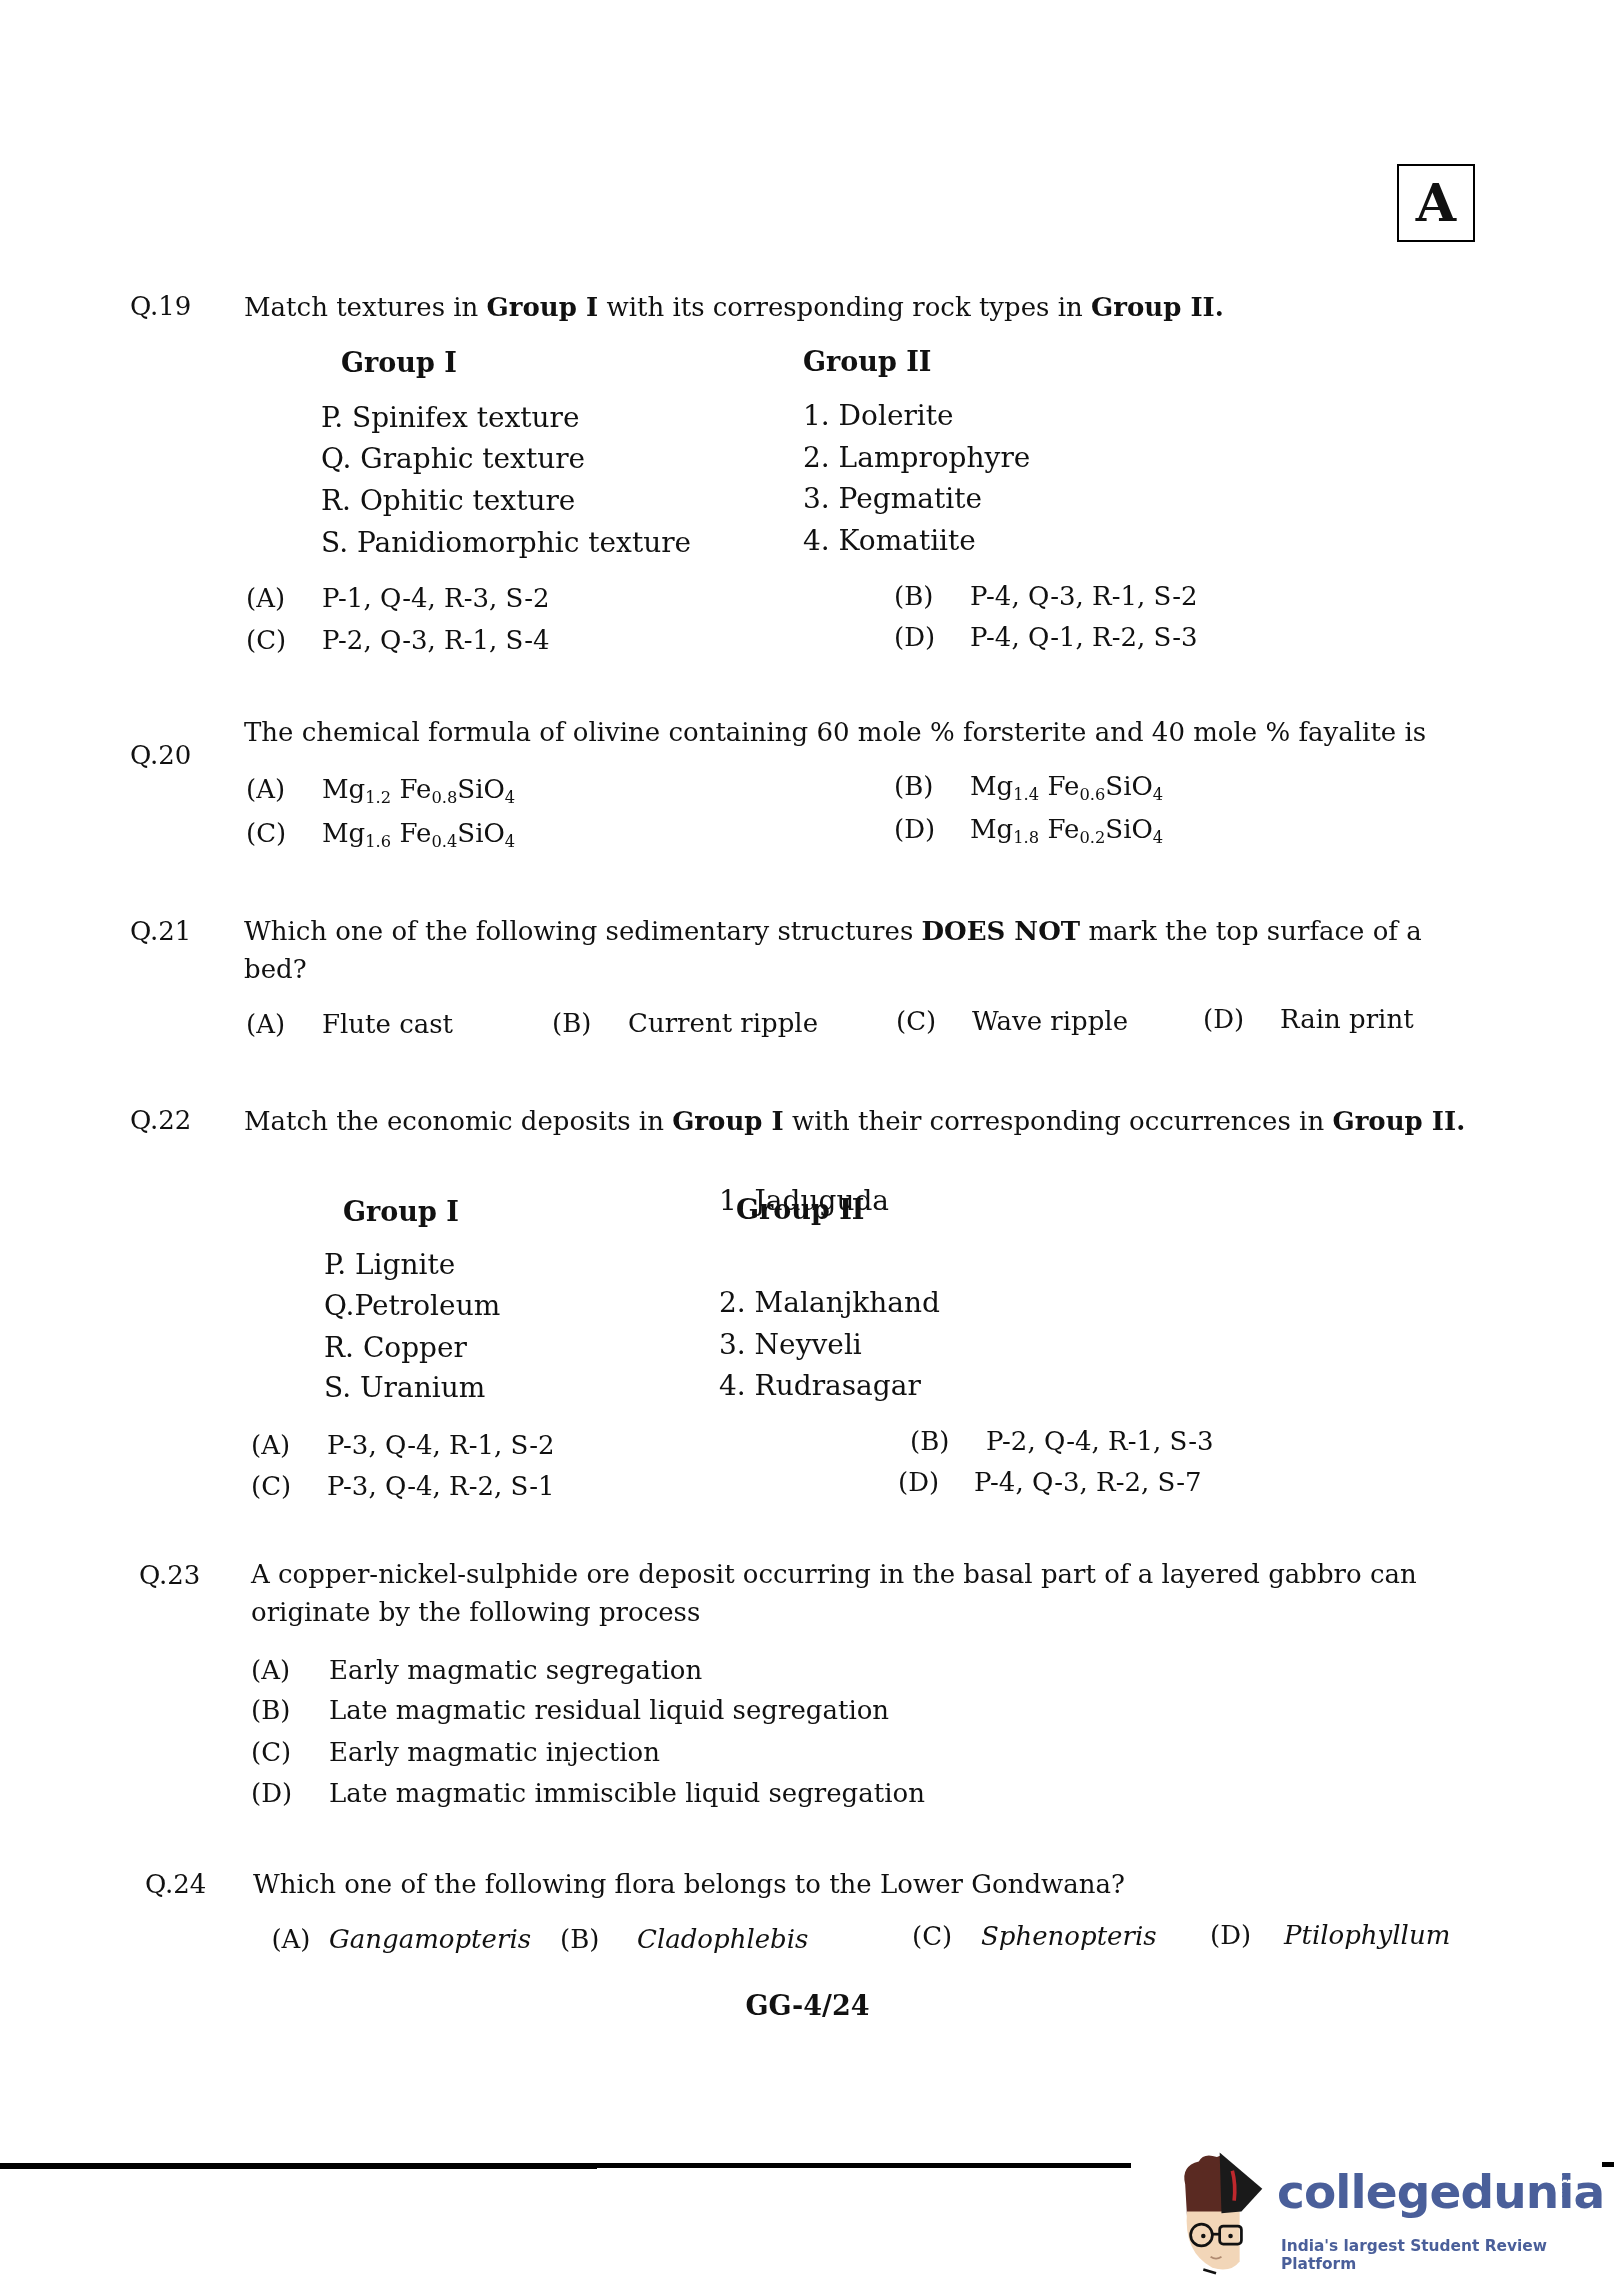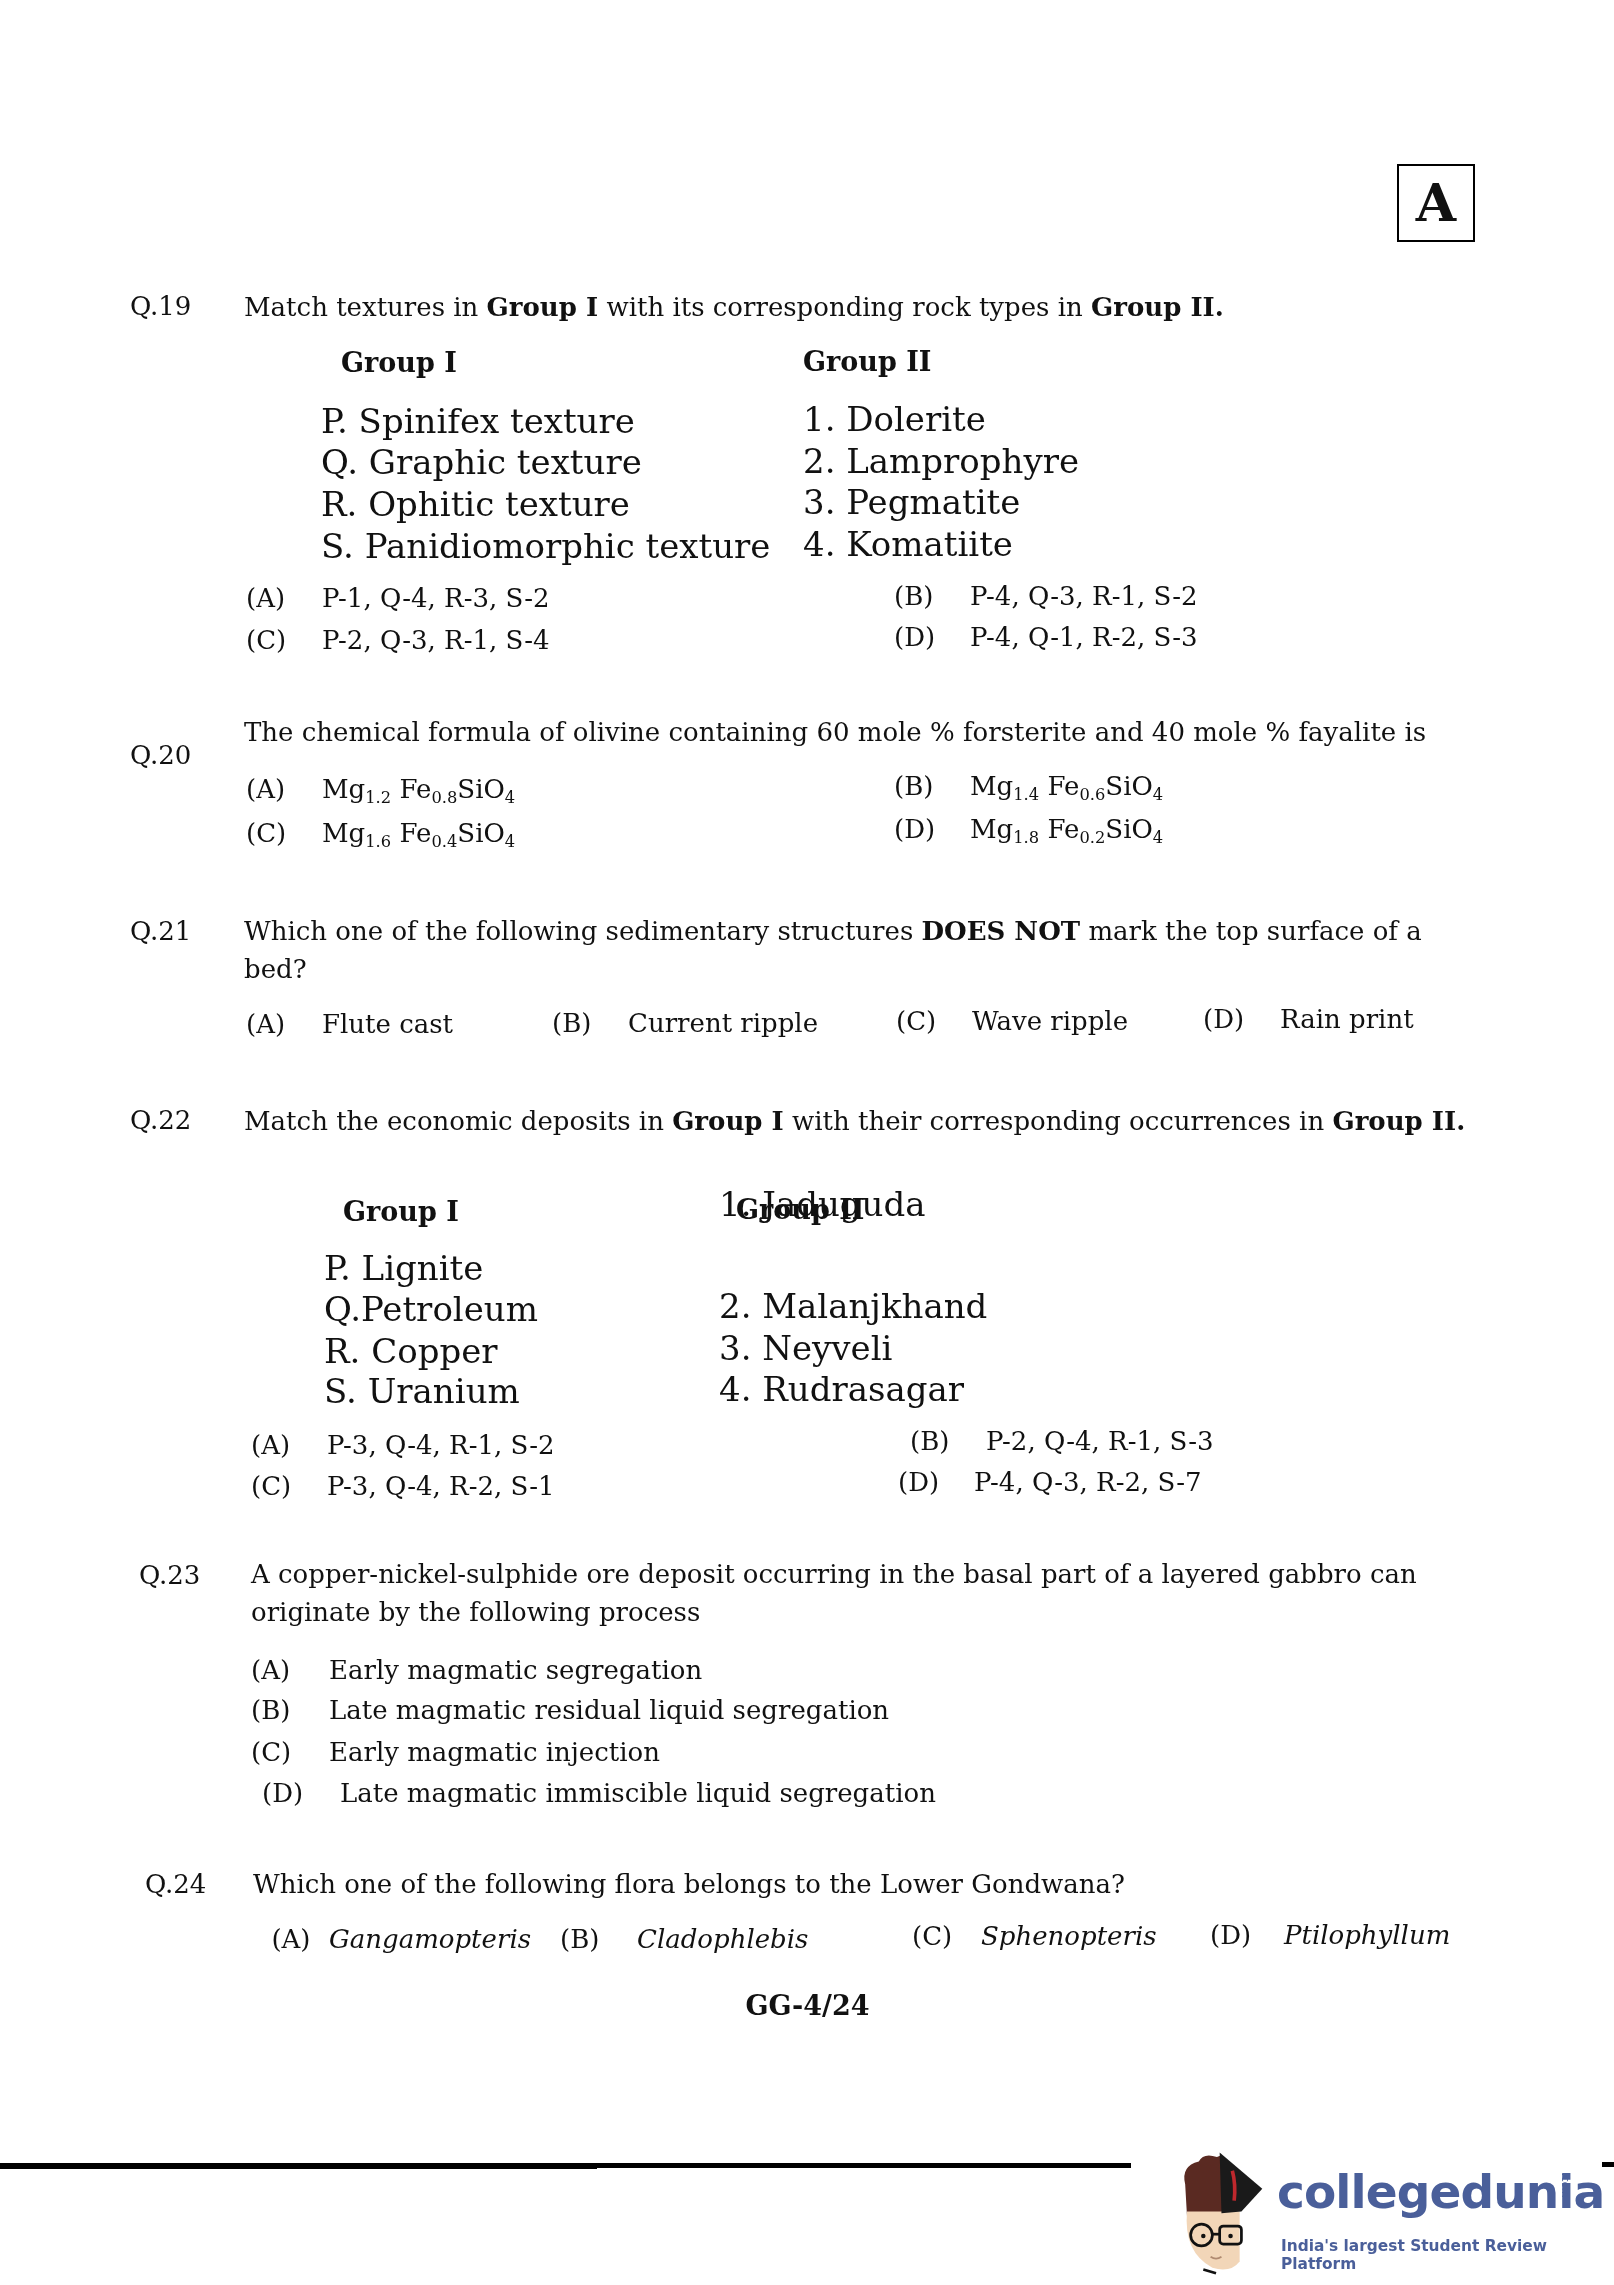--- a/index.html
+++ b/index.html
@@ -13,21 +13,21 @@
     left: 1397px; top: 164px; width: 78px; height: 78px;
     border: 2.7px solid #000; box-sizing: border-box;
     display: flex; align-items: center; justify-content: center;
     font-family: "DejaVu Serif", serif; font-weight: bold; font-size: 52px; line-height: 1;
   }
   .qnum { font-size: 26px; left: 130px; }
   .qtext { font-size: 26px; left: 244px; line-height: 38px; width: 1239px; }
   .justify { text-align: justify; text-align-last: left; }
   b { font-weight: bold; }
   .ghead { font-size: 27px; font-weight: bold; }
-  .gitem { font-size: 34px; }
+  .gitem { font-size: 28px; }
   .opt { font-size: 26px; white-space: nowrap; }
   .opt .lbl { display: inline-block; width: 76px; }
   sub { font-size: 16.3px; vertical-align: -5.4px; line-height: 0; }
   .footer-code { font-size: 27px; font-weight: bold; left: 0; width: 1615px; text-align: center; }
   .rule { background: #000; height: 4.5px; }
   .logo { left: 1176px; top: 2148px; width: 416px; height: 136px; }
   .logo-text { left: 1277px; top: 2164px; font-family: "DejaVu Sans", sans-serif; font-size: 47px; color: #4a5f9a; font-weight: bold; letter-spacing: -0.9px; }
   .logo-com { left: 1560px; top: 2173px; font-family: "DejaVu Sans", sans-serif; font-size: 10px; color: #4a5f9a; writing-mode: vertical-rl; }
   .logo-tag { left: 1281px; top: 2237px; font-family: "DejaVu Sans", sans-serif; font-size: 15.4px; color: #4a5f9a; font-weight: bold; }
   i { font-style: italic; }
@@ -94,21 +94,21 @@
   <div class="abs opt" style="left:251px; top:1471px;"><span class="lbl">(C)</span><span>P-3, Q-4, R-2, S-1</span></div>
   <div class="abs opt" style="left:898px; top:1467px;"><span class="lbl">(D)</span><span>P-4, Q-3, R-2, S-7</span></div>
 </div>
 
 <div>
   <div class="abs qnum" style="top:1560px; left:139px;">Q.23</div>
   <div class="abs qtext" style="top:1555px; left:251px; width:1230px;">A copper-nickel-sulphide ore deposit occurring in the basal part of a layered gabbro can originate by the following process</div>
   <div class="abs opt" style="left:251px; top:1655px;"><span class="lbl" style="width:78px;">(A)</span><span>Early magmatic segregation</span></div>
   <div class="abs opt" style="left:251px; top:1695px;"><span class="lbl" style="width:78px;">(B)</span><span>Late magmatic residual liquid segregation</span></div>
   <div class="abs opt" style="left:251px; top:1737px;"><span class="lbl" style="width:78px;">(C)</span><span>Early magmatic injection</span></div>
-  <div class="abs opt" style="left:262px; top:1778px;"><span class="lbl" style="width:78px;">(D)</span><span>Late magmatic immiscible liquid segregation</span></div>
+  <div class="abs opt" style="left:251px; top:1778px;"><span class="lbl" style="width:78px;">(D)</span><span>Late magmatic immiscible liquid segregation</span></div>
 </div>
 
 <div>
   <div class="abs qnum" style="top:1869px; left:145px;">Q.24</div>
   <div class="abs qtext" style="top:1865px; left:253px;">Which one of the following flora belongs to the Lower Gondwana?</div>
   <div class="abs opt" style="left:253px; top:1924px;text-align:center;"><span class="lbl" style="width:76px;">(A)</span><i>Gangamopteris</i></div>
   <div class="abs opt" style="left:560px; top:1924px;"><span class="lbl" style="width:77px;">(B)</span><i>Cladophlebis</i></div>
   <div class="abs opt" style="left:912px; top:1921px;"><span class="lbl" style="width:69px;">(C)</span><i>Sphenopteris</i></div>
   <div class="abs opt" style="left:1210px; top:1920px;"><span class="lbl" style="width:74px;">(D)</span><i>Ptilophyllum</i></div>
 </div>

